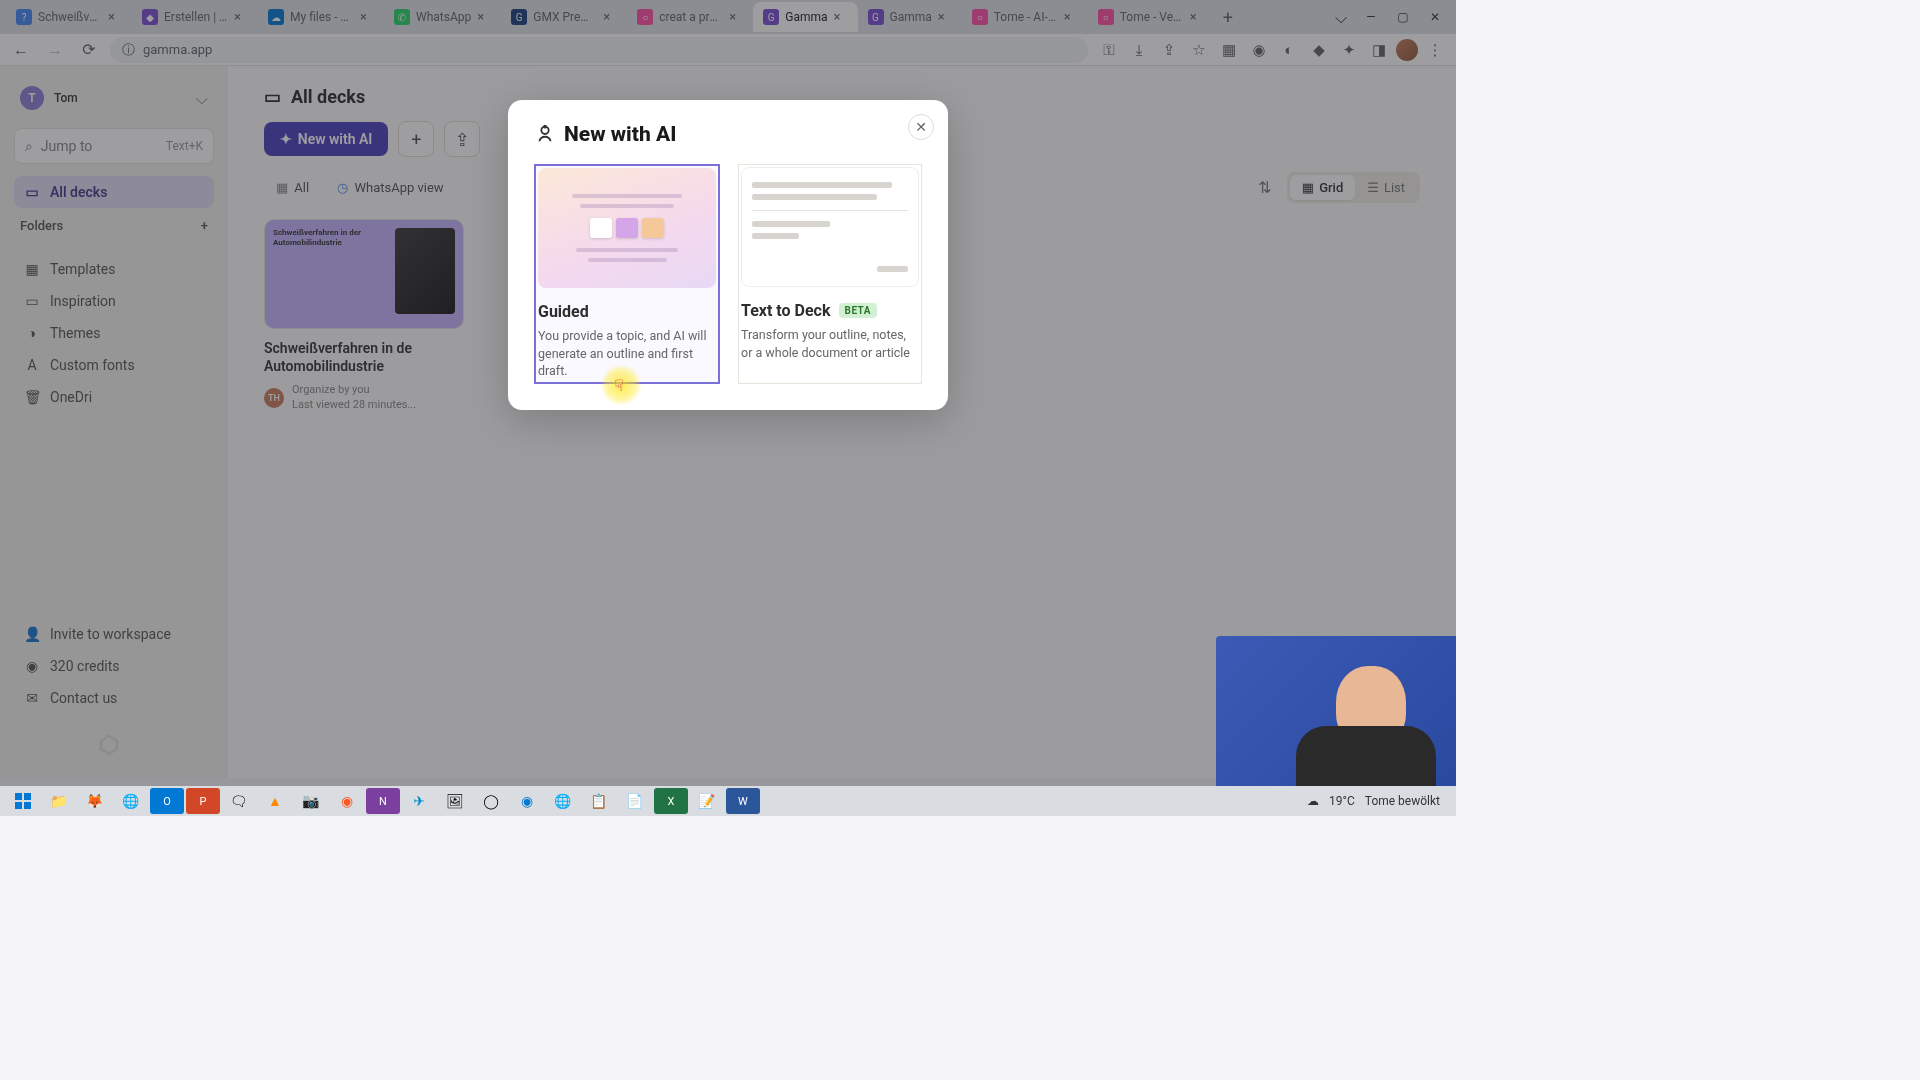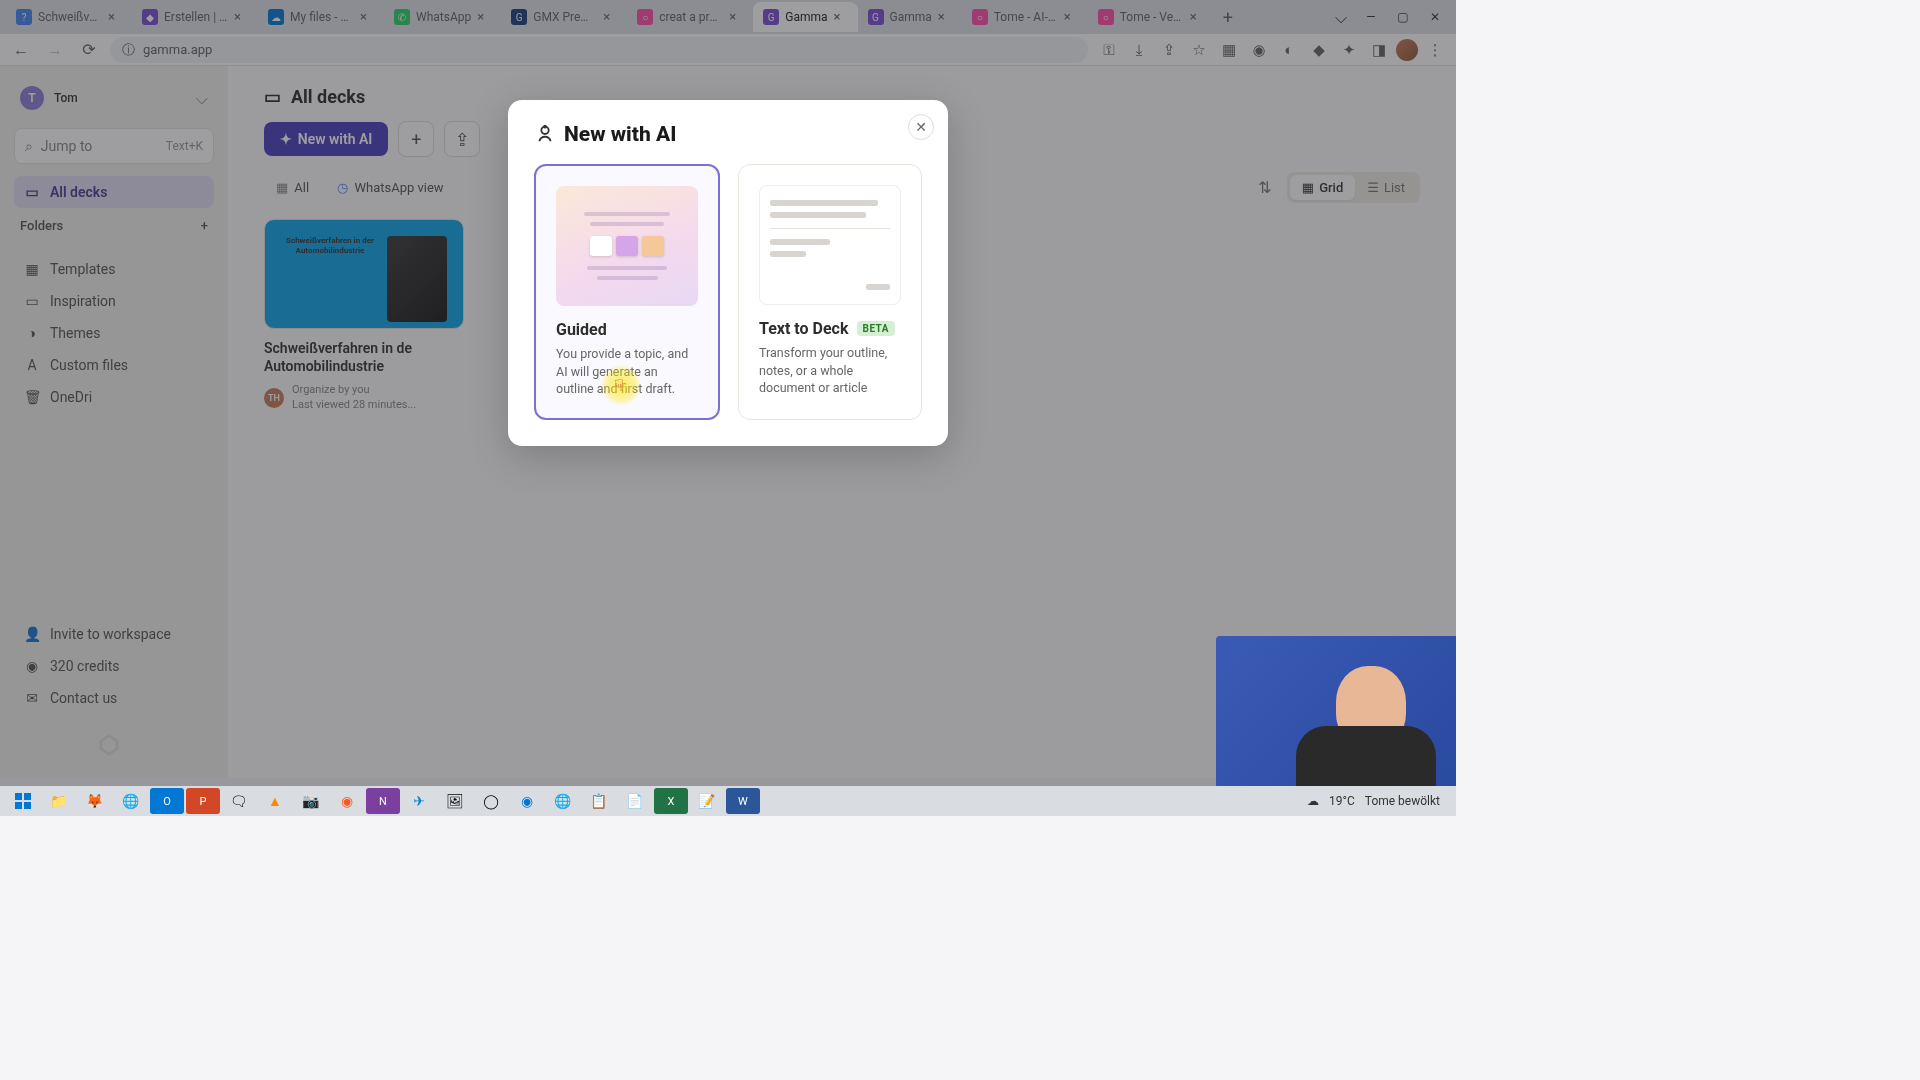--- a/index.html
+++ b/index.html
@@ -57,37 +57,37 @@
 .filter-tab { display: flex; align-items: center; gap: 6px; padding: 6px 12px; border-radius: 6px; font-size: 13px; color: #555; cursor: pointer; }
 .filter-tab .icon { font-size: 13px; color: #888; }
 .filter-right { margin-left: auto; display: flex; align-items: center; gap: 6px; }
 .sort-btn { width: 32px; height: 32px; display: flex; align-items: center; justify-content: center; color: #777; cursor: pointer; }
 .view-toggle { display: flex; background: #f0ede7; border-radius: 8px; padding: 3px; }
 .view-btn { display: flex; align-items: center; gap: 5px; padding: 5px 12px; border-radius: 6px; font-size: 13px; color: #777; cursor: pointer; }
 .view-btn.active { background: #fff; color: #333; font-weight: 500; box-shadow: 0 1px 2px rgba(0,0,0,0.06); }
 
 
 .deck-card { width: 200px; border-radius: 10px; overflow: hidden; cursor: pointer; }
-.deck-thumb { height: 110px; background: #0ea5e9; border: 1px solid #e8e4dc; border-radius: 10px; display: flex; padding: 16px; gap: 8px; text-align: center; }
+.deck-thumb { height: 110px; background: #c4b5fd; border: 1px solid #e8e4dc; border-radius: 10px; display: flex; padding: 8px; gap: 8px; }
 .deck-thumb-left { flex: 1; }
 .deck-thumb-title { font-size: 8px; font-weight: 700; color: #333; line-height: 1.3; }
 .deck-thumb-img { width: 60px; height: 86px; background: linear-gradient(135deg, #3a3a3a, #1a1a1a); border-radius: 4px; }
 .deck-title { font-size: 14px; font-weight: 600; color: #333; margin-top: 10px; line-height: 1.3; }
 .deck-meta { display: flex; align-items: center; gap: 8px; margin-top: 8px; }
 .deck-avatar { width: 20px; height: 20px; border-radius: 50%; background: #c97a5a; color: #fff; display: flex; align-items: center; justify-content: center; font-size: 9px; font-weight: 600; }
 .deck-meta-text { font-size: 11px; color: #888; line-height: 1.3; }
 
 
 .overlay { position: absolute; inset: 0; background: rgba(40, 40, 45, 0.45); display: flex; align-items: flex-start; justify-content: center; padding-top: 100px; }
 .modal { width: 440px; background: #fff; border-radius: 14px; padding: 22px 26px 26px; position: relative; box-shadow: 0 10px 40px rgba(0,0,0,0.2); }
 .modal-close { position: absolute; top: 14px; right: 14px; width: 26px; height: 26px; border-radius: 50%; border: 1px solid #ddd; background: #fff; display: flex; align-items: center; justify-content: center; color: #666; cursor: pointer; font-size: 14px; }
 .modal-title { display: flex; align-items: center; gap: 8px; font-size: 21px; font-weight: 800; color: #1a1a1a; margin-bottom: 18px; }
 .modal-title .icon { width: 22px; height: 22px; }
 .options { display: flex; gap: 18px; }
-.option-card { flex: 1; border: 1.5px solid #e8e4dc; border-radius: 12px; padding: 20px; cursor: pointer; position: relative; }
+.option-card { flex: 1; border: 1.5px solid #e8e4dc; border-radius: 0; padding: 2px; cursor: pointer; position: relative; }
 .option-card.selected { border: 2px solid #7b6fd9; background: #faf9ff; }
 .option-preview { height: 120px; border-radius: 8px; margin-bottom: 14px; overflow: hidden; }
 .preview-guided { background: linear-gradient(160deg, #fce8d8 0%, #f4d9ee 60%, #e8d9f5 100%); display: flex; flex-direction: column; align-items: center; justify-content: center; padding: 10px; gap: 6px; }
 .preview-guided .line { height: 4px; background: rgba(150,120,170,0.3); border-radius: 2px; }
 .preview-guided .cards-row { display: flex; gap: 4px; margin: 4px 0; }
 .preview-guided .mini { width: 22px; height: 20px; background: #fff; border-radius: 3px; box-shadow: 0 1px 3px rgba(0,0,0,0.15); }
 .preview-guided .mini.p { background: #d4a5e8; }
 .preview-guided .mini.o { background: #f5c89a; }
 .preview-text { background: #fff; display: flex; flex-direction: column; padding: 14px 10px; gap: 6px; border: 1px solid #eee; }
 .preview-text .tline { height: 6px; background: #d8d5d0; border-radius: 2px; }
@@ -228,21 +228,21 @@
       <div class="nav-item">
           <span class="icon">▭</span>
           <span>Inspiration</span>
         </div>
       <div class="nav-item">
           <span class="icon">◑</span>
           <span>Themes</span>
         </div>
       <div class="nav-item">
           <span class="icon">A</span>
-          <span>Custom files</span>
+          <span>Custom fonts</span>
         </div>
       <div class="nav-item">
           <span class="icon">🗑</span>
           <span>OneDri</span>
         </div>
     </div>
     <div class="sidebar-bottom">
       <div class="nav-item">
           <span class="icon">👤</span>
           <span>Invite to workspace</span>

